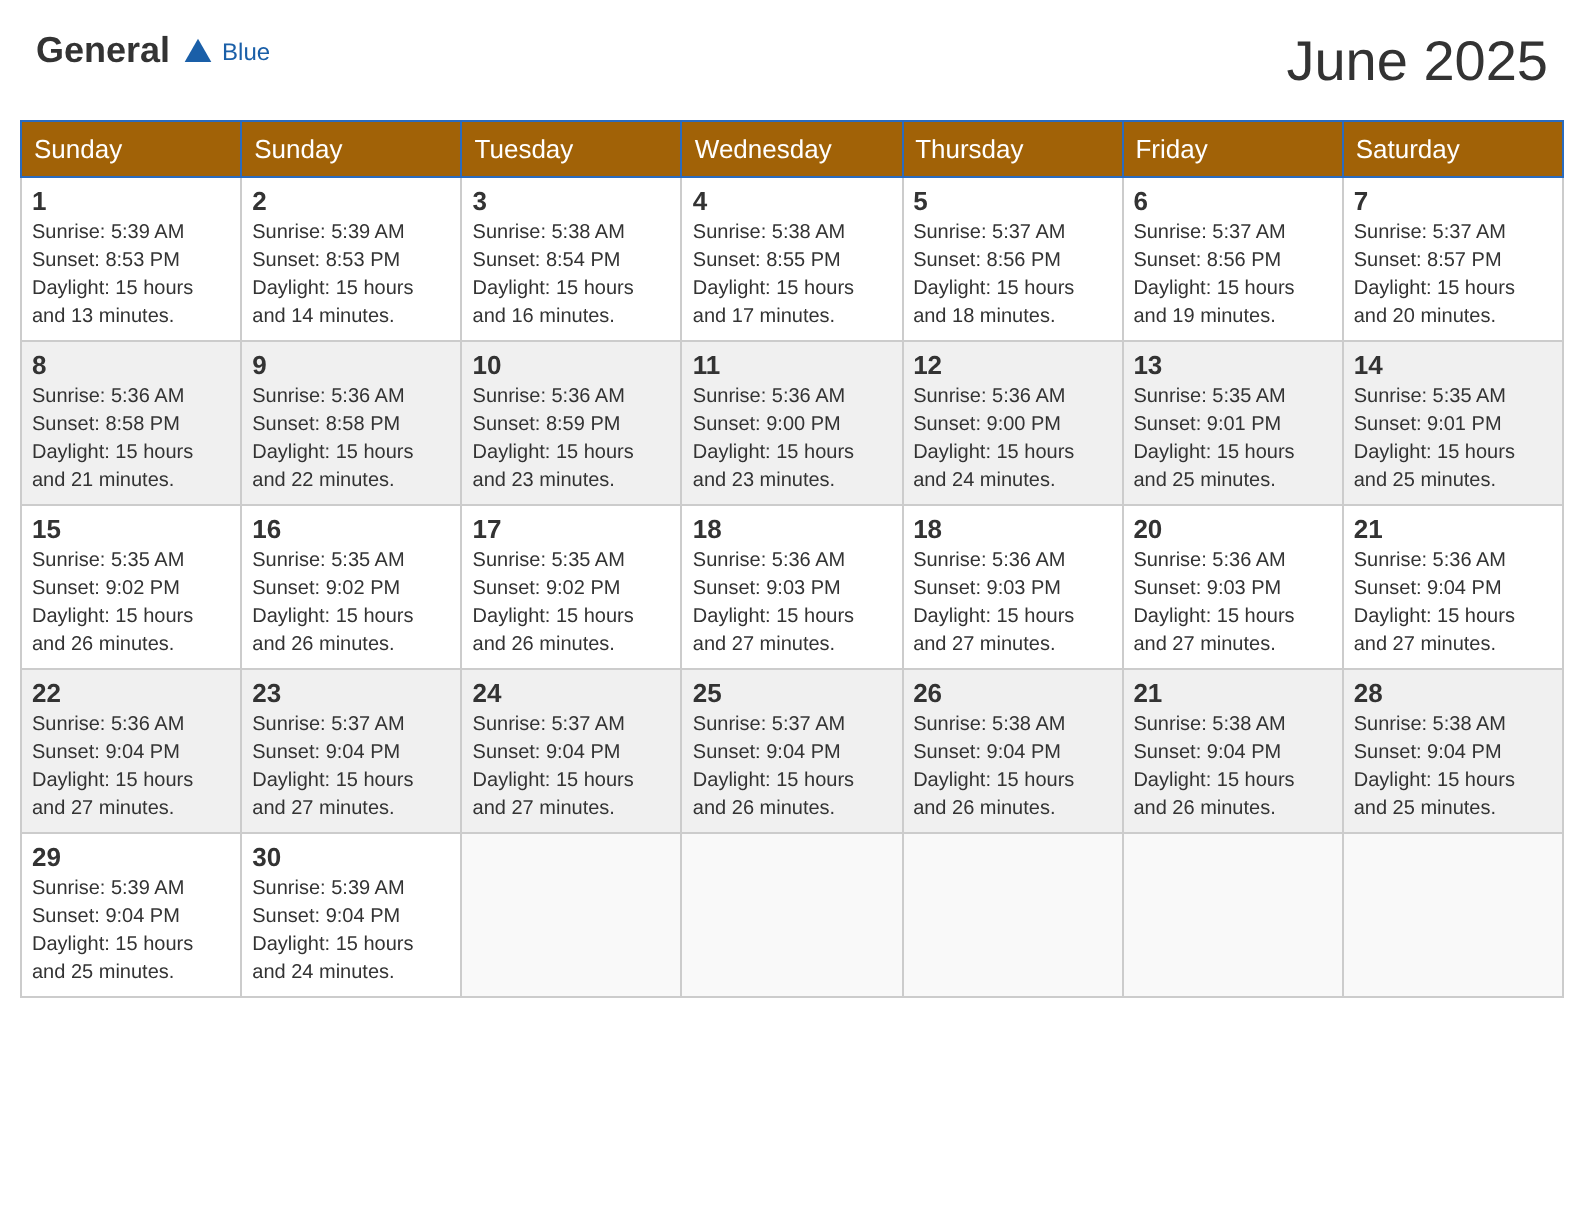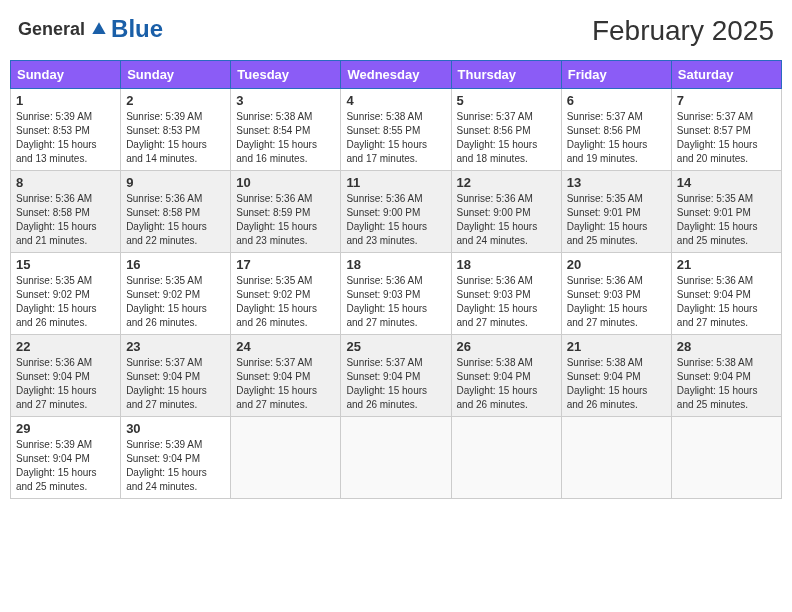--- a/index.html
+++ b/index.html
@@ -38,26 +38,26 @@
     .location {
       font-size: 14px;
       color: #555;
     }
     .calendar {
       width: 100%;
       border-collapse: collapse;
       border: 1px solid #ccc;
     }
     .calendar th {
-      background-color: #8b5cf6;
+      background-color: #a16207;
       color: #fff;
       text-align: left;
       padding: 6px 6px;
       font-size: 13px;
-      font-weight: bold;
+      font-weight: normal;
       border: 1px solid #2a6bbf;
     }
     .calendar td {
       border: 1px solid #ccc;
       vertical-align: top;
       padding: 4px 5px;
       width: calc(100% / 7);
       background: #fff;
     }
     .calendar tr:nth-child(even) td {
@@ -87,24 +87,24 @@
   </style>
 </head>
 <body>
 
 <div class="header-area">
   <div class="logo">
     <span style="font-size:18px;font-weight:bold;color:#333;">General</span>
     <svg class="logo-icon" viewBox="0 0 24 24" xmlns="http://www.w3.org/2000/svg">
       <polygon points="4,18 12,4 20,18" fill="#1a5fa8"></polygon>
     </svg>
-    <span style="font-size:24px;font-weight:bold;color:#1a5fa8;">Blue</span>
+    <span style="font-size:12px;font-weight:normal;color:#1a5fa8;">Blue</span>
   </div>
   <div class="title-area">
-    <div class="month-year">February 2025</div>
+    <div class="month-year">June 2025</div>
   </div>
 </div>
 
 <table class="calendar">
   <thead>
     <tr>
       <th>Sunday</th>
       <th>Sunday</th>
       <th>Tuesday</th>
       <th>Wednesday</th>

